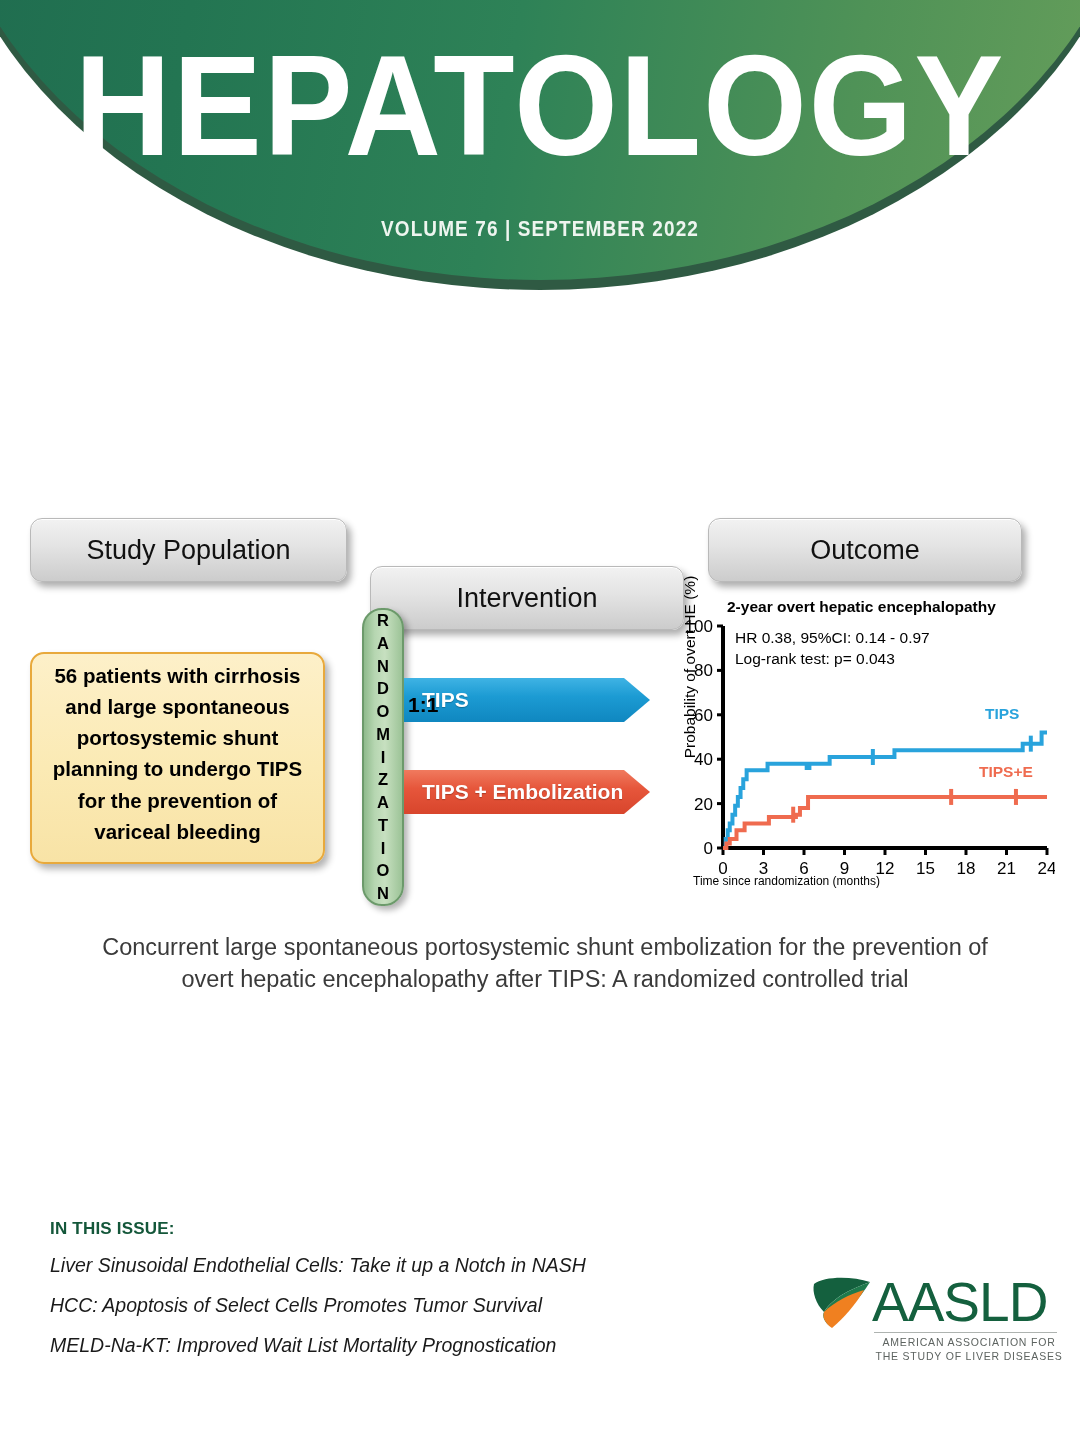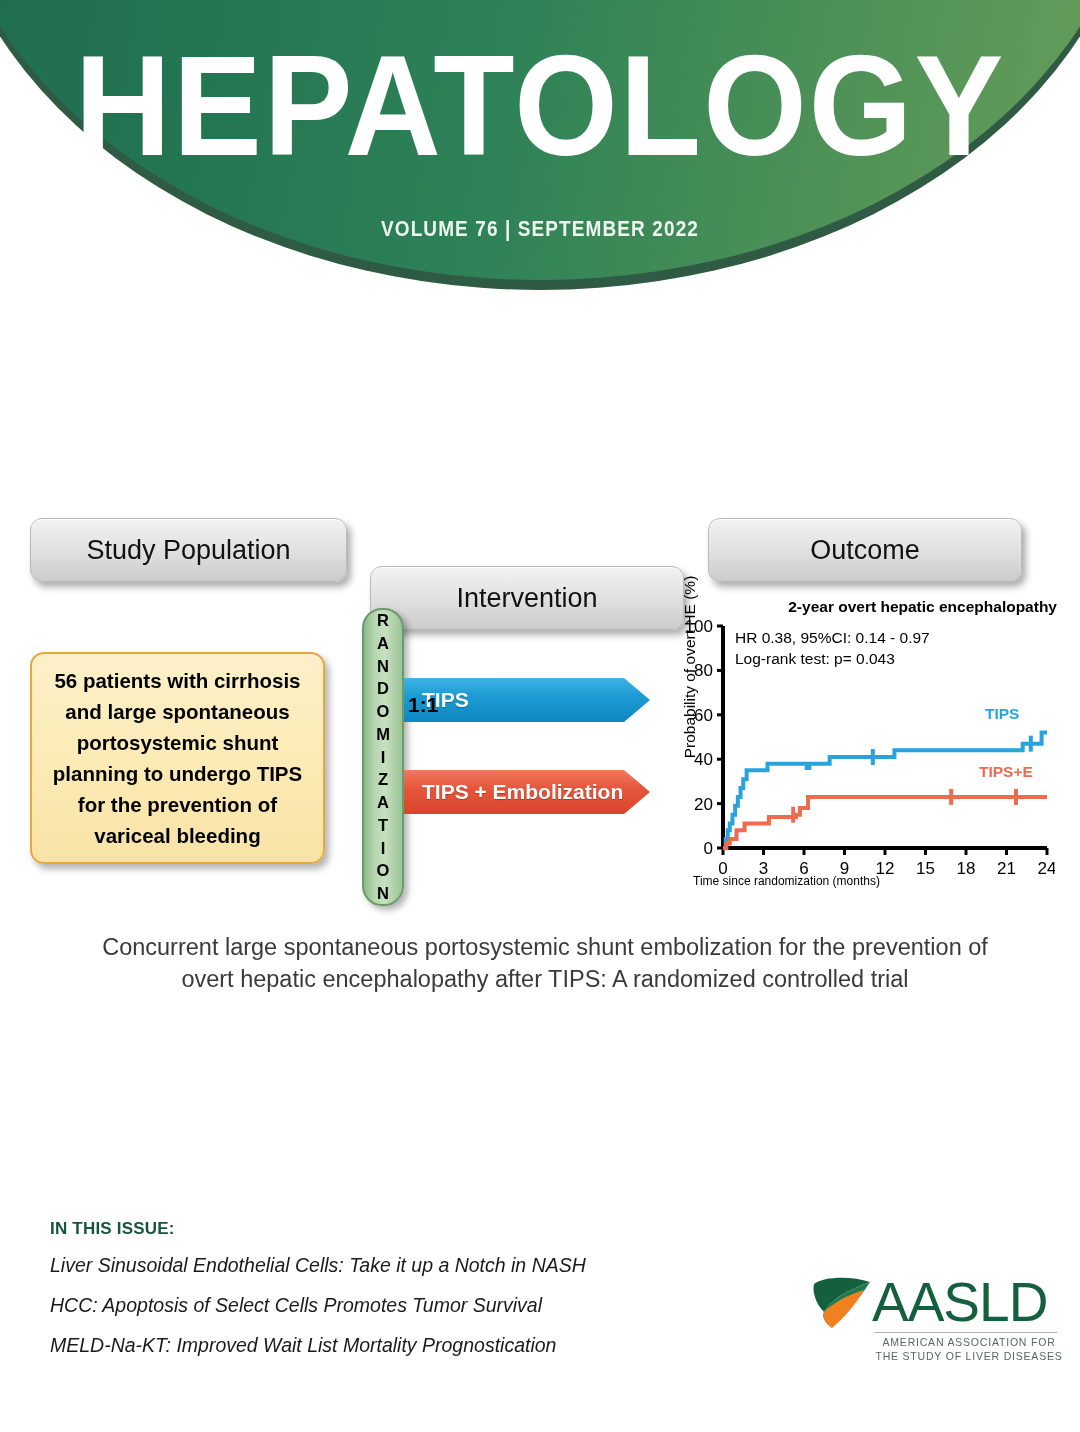--- a/index.html
+++ b/index.html
@@ -55,21 +55,21 @@
   #pill-pop{left:30px;top:518px;width:315px;}
   #pill-int{left:370px;top:518px;width:312px;margin-top:48px;}
   #pill-out{left:708px;top:518px;width:312px;}
 
   
   .popbox{
     position:absolute;left:30px;top:652px;width:295px;height:212px;
     background:linear-gradient(180deg,#fdf0c9 0%,#fbeab4 55%,#f8e3a6 100%);
     border:2px solid #e8a93c;border-radius:14px;
     box-shadow:4px 5px 7px rgba(0,0,0,.30);
-    display:flex;align-items:center;justify-content:center;
+    display:flex;align-items:flex-start;justify-content:center;
     padding:6px 14px;box-sizing:border-box;
   }
   .popbox span{
     display:block;text-align:center;font-weight:700;font-size:20.5px;
     line-height:1.52;color:#000;
   }
 
   
   .randbar{
     position:absolute;left:362px;top:608px;width:42px;height:298px;
@@ -104,21 +104,21 @@
   .ratio{
     position:absolute;left:408px;top:693px;
     font-size:21px;font-weight:700;color:#000;
   }
 
   
   .chart{
     position:absolute;left:655px;top:598px;width:400px;height:305px;
   }
   .chart-title{
-    position:absolute;left:72px;top:0px;width:330px;text-align:right;
+    position:absolute;left:72px;top:0px;width:330px;text-align:left;
     font-size:15.5px;font-weight:700;color:#000;
   }
   .stat-lines{
     position:absolute;left:80px;top:30px;font-size:15.5px;color:#000;line-height:1.33;
   }
   .ylabel{
     position:absolute;left:-80px;top:60px;width:230px;
     transform:rotate(-90deg);transform-origin:center center;
     text-align:center;font-size:15.5px;color:#000;
   }

